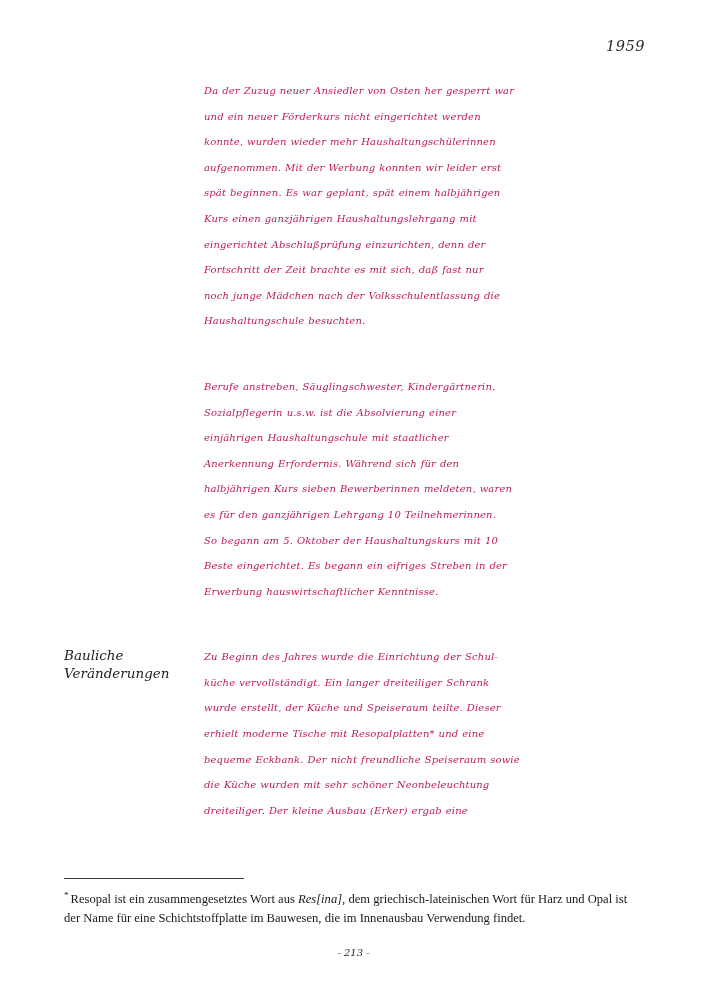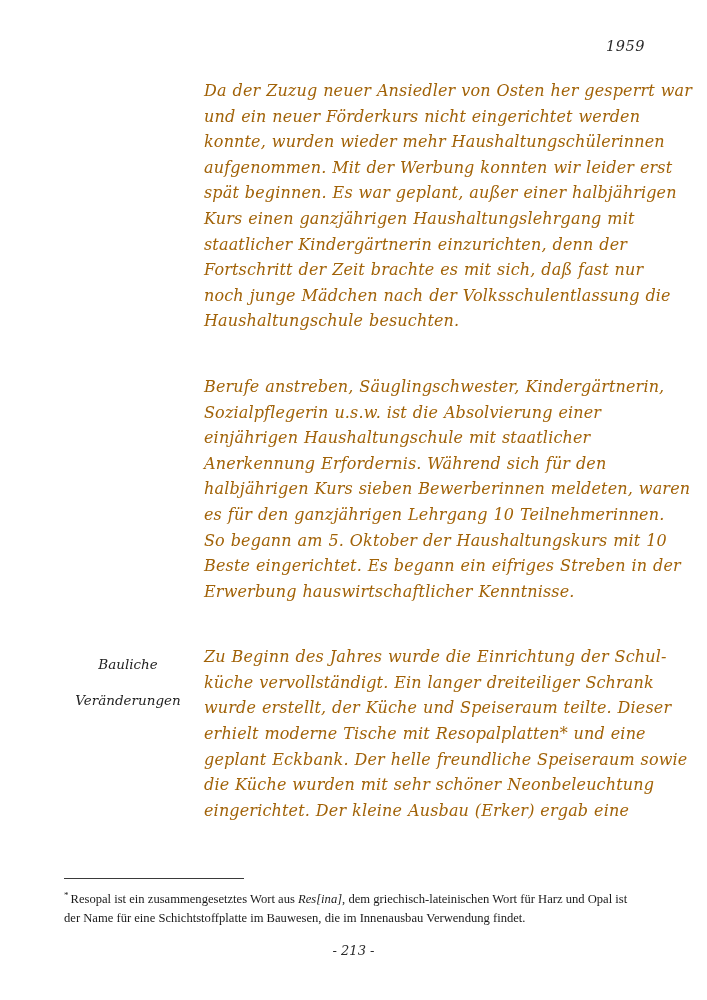--- a/index.html
+++ b/index.html
@@ -38,35 +38,35 @@
   }
   .block {
     position: relative;
     margin-bottom: 26px;
   }
   .block .marginal {
     position: absolute;
     left: 0;
     top: 2px;
     width: 128px;
-    text-align: center;
+    text-align: left;
     font-family: "DejaVu Serif", serif;
     font-style: italic;
     font-size: 13.5px;
-    line-height: 36px;
+    line-height: 18px;
     color: #1e1e1e;
   }
   .block .para {
     margin-left: 140px;
     width: 440px;
     font-family: "DejaVu Serif", serif;
     font-style: italic;
-    font-size: 16px;
+    font-size: 10px;
     line-height: 25.6px;
-    color: #a16207;
+    color: #be185d;
     text-align: left;
     letter-spacing: 0.15px;
     word-spacing: 0.6px;
   }
   .para span.line {
     display: block;
     white-space: nowrap;
   }
   .gap-big { height: 14px; }
   .footnote-rule {
@@ -94,43 +94,43 @@
   }
   .footnote i { font-style: italic; text-align: center; }
   .pagenum {
     position: absolute;
     bottom: 42px;
     left: 0;
     width: 707px;
     text-align: center;
     font-family: "DejaVu Serif", serif;
     font-style: italic;
-    font-size: 13px;
+    font-size: 10px;
     color: #2a2a2a;
   }
 </style>
 </head>
 <body>
 
 <div class="page">
 
   <div class="year">1959</div>
 
   <div class="body-area">
 
     <div class="block">
       <div class="marginal"></div>
       <div class="para">
         <span class="line">Da der Zuzug neuer Ansiedler von Osten her gesperrt war</span>
         <span class="line">und ein neuer Förderkurs nicht eingerichtet werden</span>
         <span class="line">konnte, wurden wieder mehr Haushaltungschülerinnen</span>
         <span class="line">aufgenommen. Mit der Werbung konnten wir leider erst</span>
-        <span class="line">spät beginnen. Es war geplant, außer einer halbjährigen</span>
+        <span class="line">spät beginnen. Es war geplant, spät einem halbjährigen</span>
         <span class="line">Kurs einen ganzjährigen Haushaltungslehrgang mit</span>
-        <span class="line">staatlicher Kindergärtnerin einzurichten, denn der</span>
+        <span class="line">eingerichtet Abschlußprüfung einzurichten, denn der</span>
         <span class="line">Fortschritt der Zeit brachte es mit sich, daß fast nur</span>
         <span class="line">noch junge Mädchen nach der Volksschulentlassung die</span>
         <span class="line">Haushaltungschule besuchten.</span>
       </div>
     </div>
 
     <div class="gap-big"></div>
 
     <div class="block">
       <div class="marginal"></div>
@@ -150,23 +150,23 @@
     <div class="gap-big"></div>
 
     <div class="block">
       <div class="marginal" style="white-space: pre-line;">Bauliche
 Veränderungen</div>
       <div class="para">
         <span class="line">Zu Beginn des Jahres wurde die Einrichtung der Schul-</span>
         <span class="line">küche vervollständigt. Ein langer dreiteiliger Schrank</span>
         <span class="line">wurde erstellt, der Küche und Speiseraum teilte. Dieser</span>
         <span class="line">erhielt moderne Tische mit Resopalplatten* und eine</span>
-        <span class="line">geplant Eckbank. Der helle freundliche Speiseraum sowie</span>
+        <span class="line">bequeme Eckbank. Der nicht freundliche Speiseraum sowie</span>
         <span class="line">die Küche wurden mit sehr schöner Neonbeleuchtung</span>
-        <span class="line">eingerichtet. Der kleine Ausbau (Erker) ergab eine</span>
+        <span class="line">dreiteiliger. Der kleine Ausbau (Erker) ergab eine</span>
       </div>
     </div>
 
   </div>
 
   <div class="footnote-rule"></div>
 
   <div class="footnote">
     <span class="marker">*</span><span>Resopal ist ein zusammengesetztes Wort aus </span><i>Res[ina]</i><span>, dem griechisch-lateinischen Wort für Harz und Opal ist der Name für eine Schichtstoffplatte im Bauwesen, die im Innenausbau Verwendung findet.</span>
   </div>

